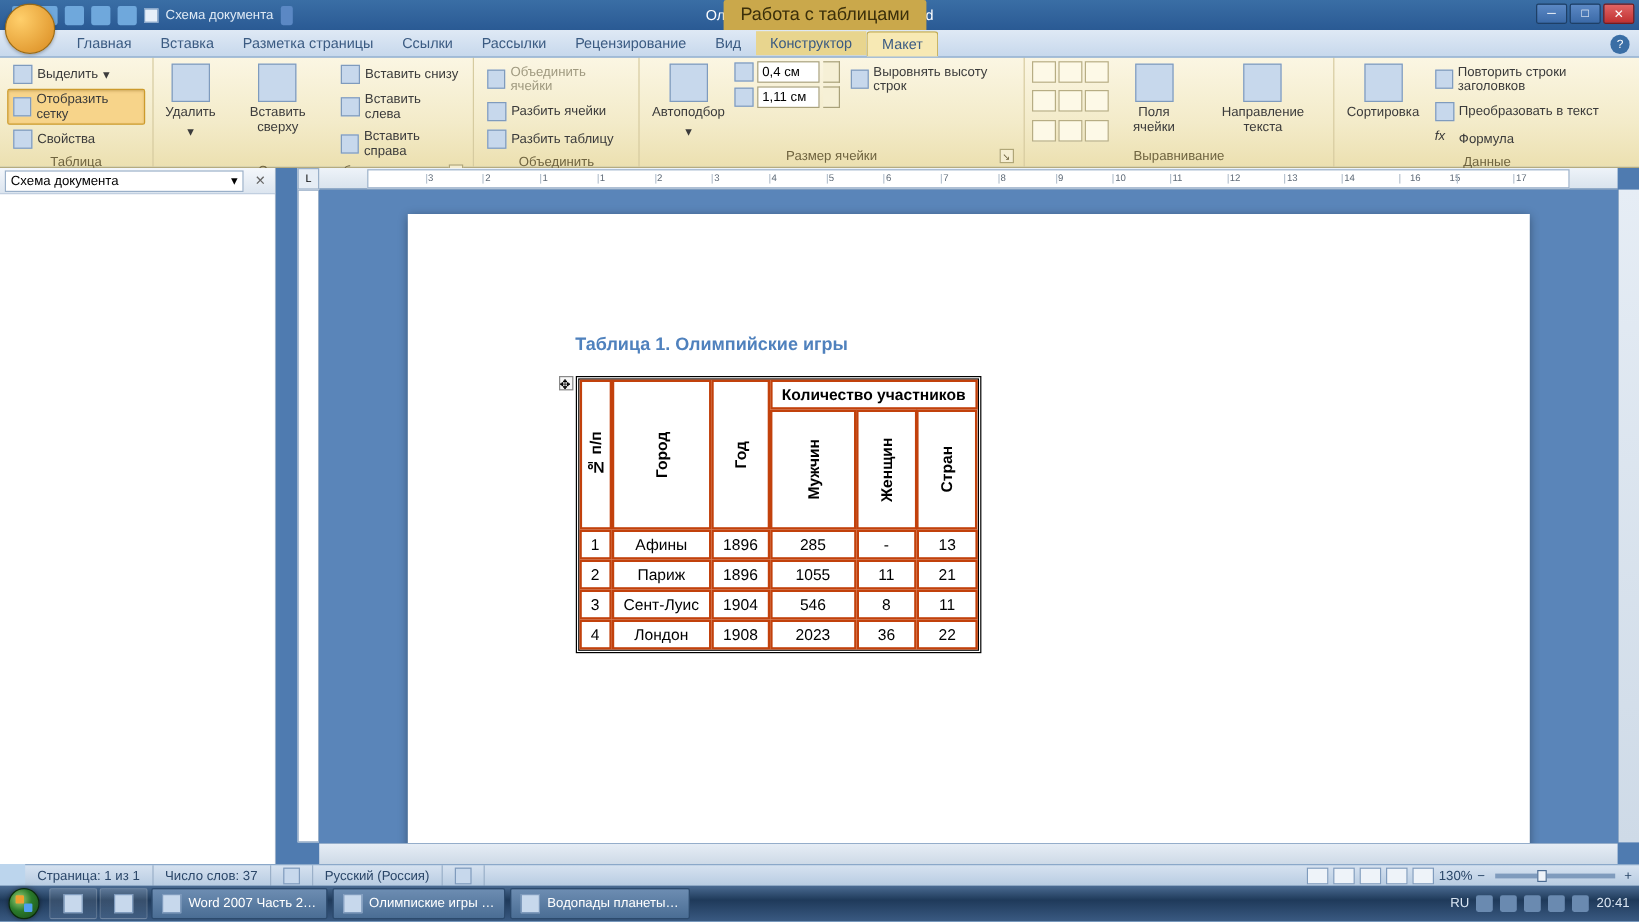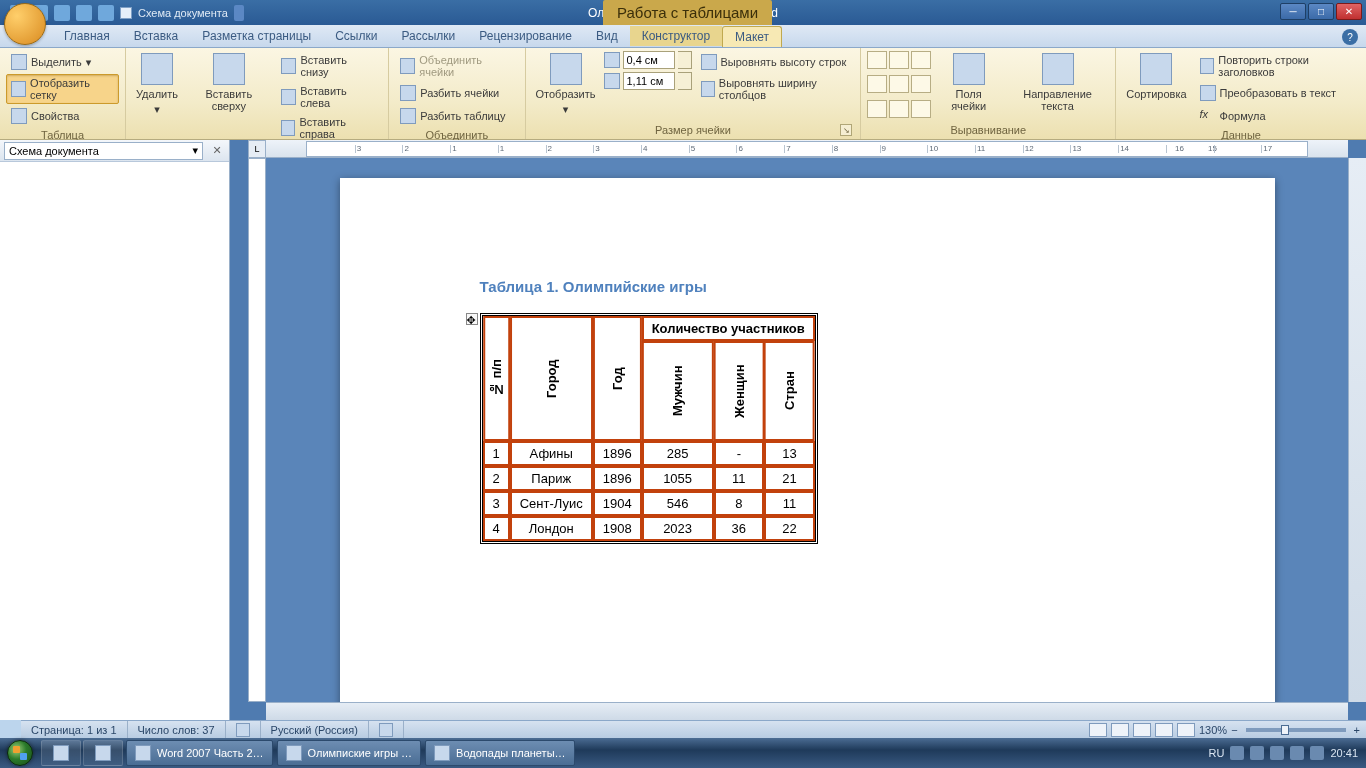--- a/index.html
+++ b/index.html
@@ -199,21 +199,21 @@
           </div>
       </div>
     </div>
     <div class="group-label">Объединить</div>
   </div>
 
   <div class="group">
     <div class="group-body">
       <div class="vbtn">
           <span class="ricon big"></span>
-          <span>Отобразить</span>
+          <span>Автоподбор</span>
           <span>▾</span>
         </div>
       <div class="vstack" style="gap:3px">
         <div class="sizerow">
           <span class="ricon"></span>
           <div class="spin">
               <span>0,4 см</span>
             </div>
           <div class="steppers"></div>
         </div>
@@ -222,24 +222,20 @@
           <div class="spin">
               <span>1,11 см</span>
             </div>
           <div class="steppers"></div>
         </div>
       </div>
       <div class="vstack">
         <div class="rbtn">
             <span class="ricon"></span>
             <span>Выровнять высоту строк</span>
-          </div>
-        <div class="rbtn">
-            <span class="ricon"></span>
-            <span>Выровнять ширину столбцов</span>
           </div>
       </div>
     </div>
     <div class="group-label"><span>Размер ячейки</span><span class="launcher">↘</span></div>
   </div>
 
   <div class="group">
     <div class="group-body">
       <div style="display:grid;grid-template-columns:repeat(3,20px);gap:2px">
         <span class="aligncell"></span>

